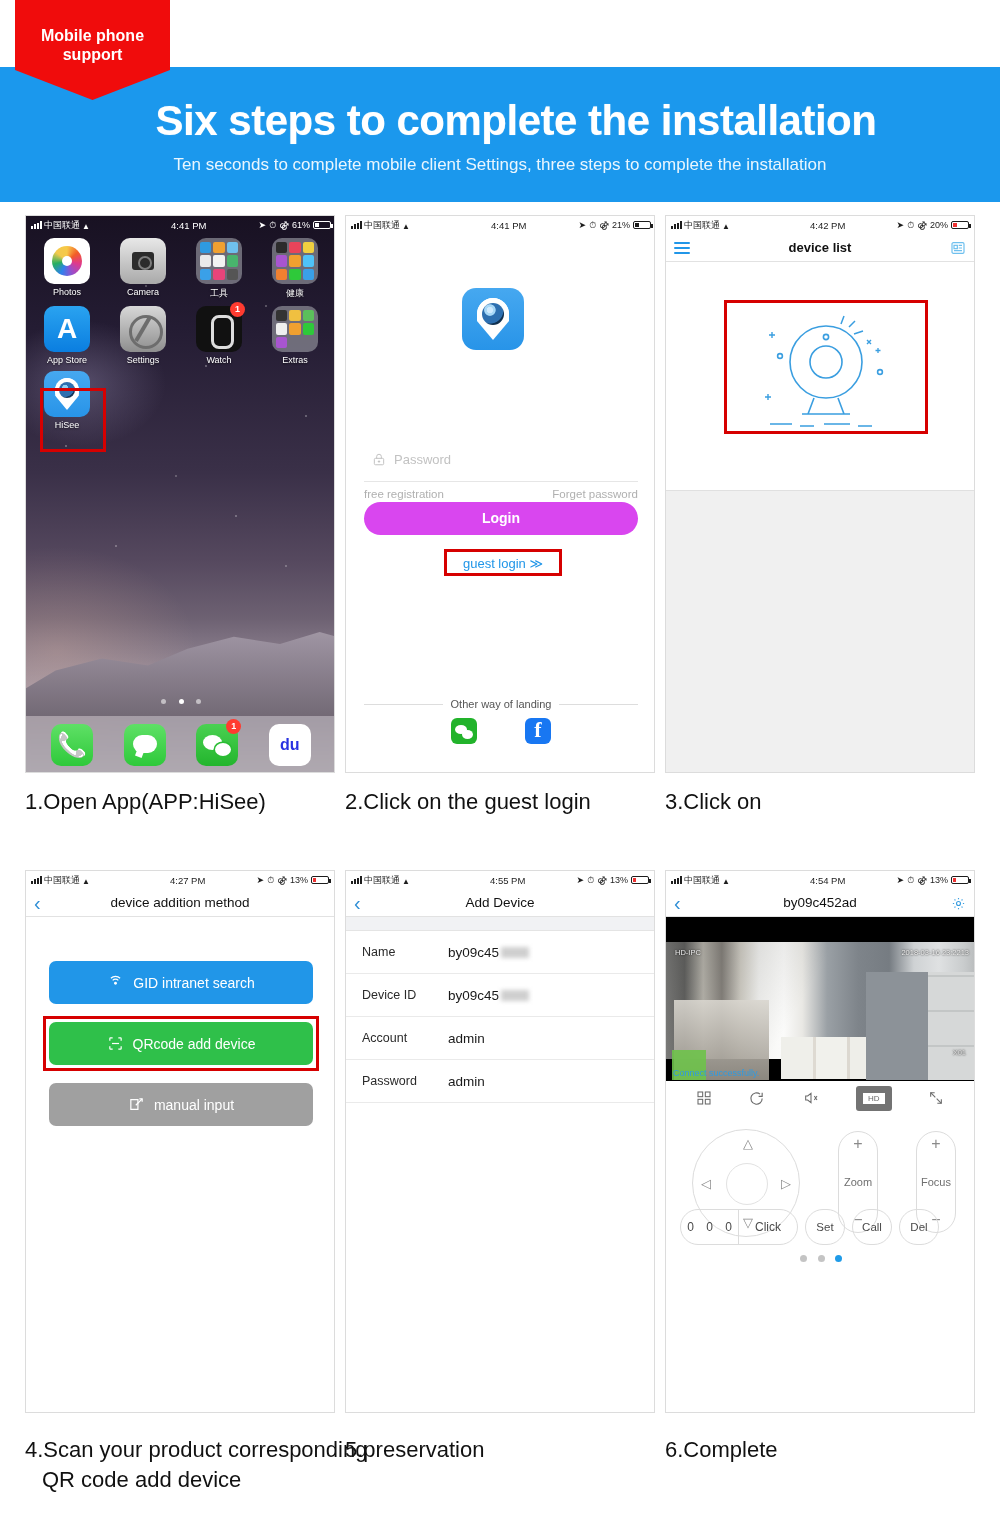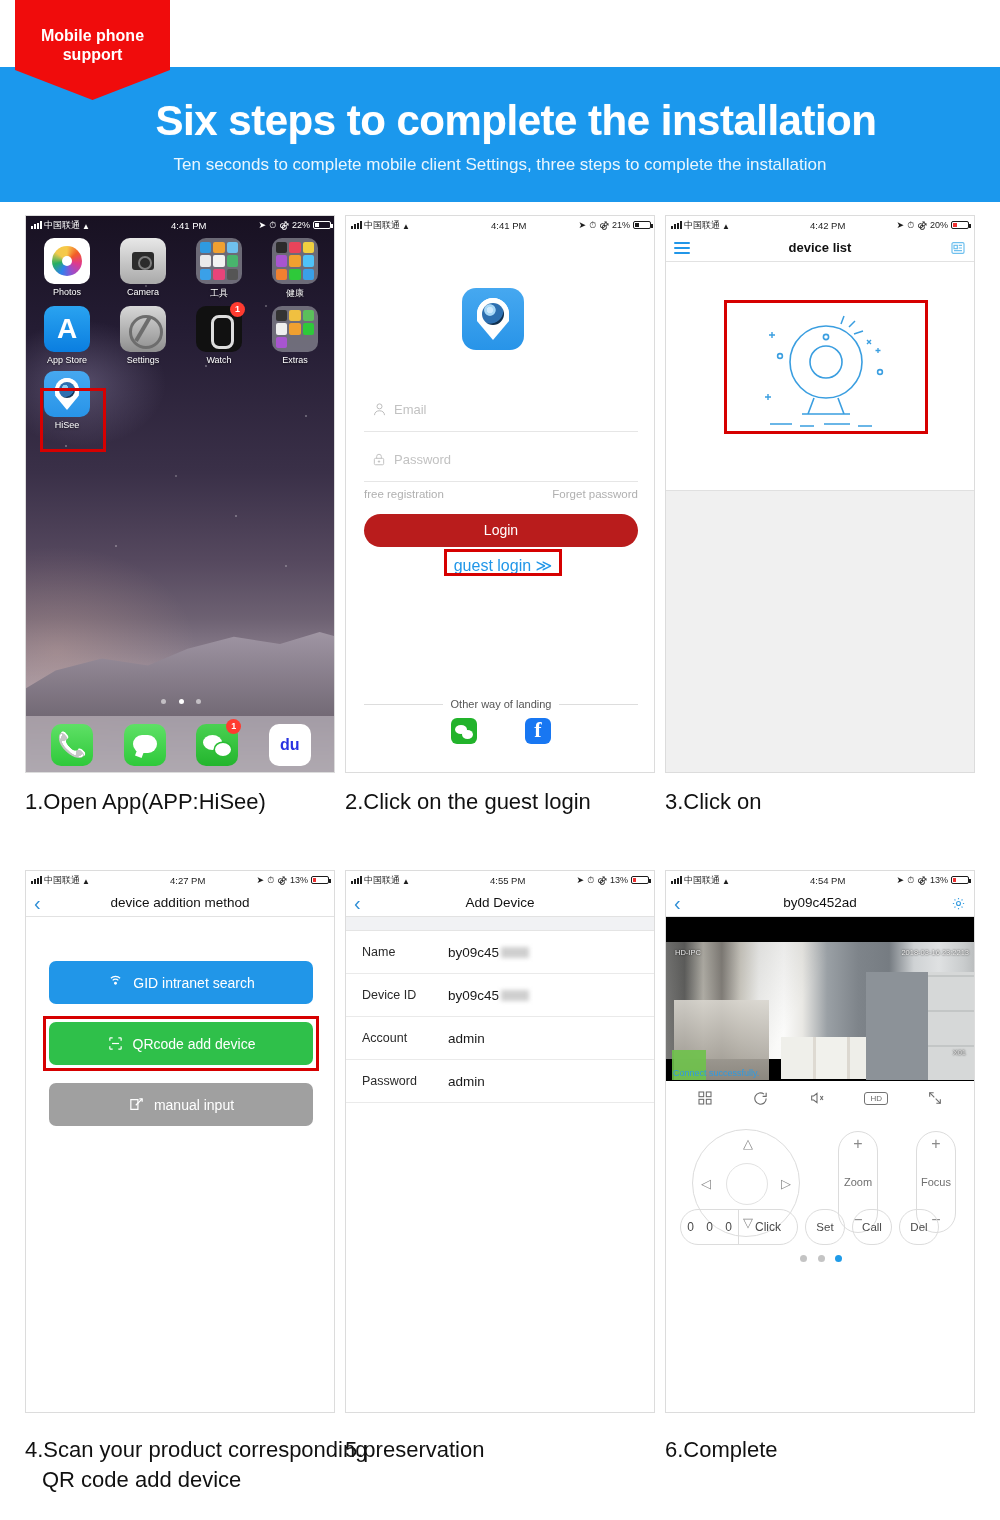--- a/index.html
+++ b/index.html
@@ -167,23 +167,23 @@
   .ll-pin { position:absolute; left:15px; top:10px; width:32px; height:42px; background:#fff;
             clip-path: polygon(50% 100%, 0 55%, 0 0, 100% 0, 100% 55%); border-radius:16px 16px 0 0;}
   .ll-pin2{ position:absolute; left:15px; top:10px; width:32px;height:32px;background:#fff;border-radius:50%;}
   .ll-pin3{ position:absolute; left:20px; top:15px; width:22px;height:22px;border-radius:50%;
             background: radial-gradient(circle at 36% 32%, #cfeaff 0 14%, #a8d8f7 16% 26%, #2d6fb0 30% 64%, #10304f 68% 100%);}
   .field { position:absolute; left:18px; width:274px; height:44px; border-bottom:1px solid #e6e6e6; display:flex; align-items:center; }
   .field .fi { width:30px; color:#b4b4b4; display:flex; align-items:center; justify-content:center; }
   .field .ft { color:#c2c2c2; font-size:13px; }
   .f1 { top: 172px; } .f2 { top: 222px; }
   .sub-row { position:absolute; left:18px; top:272px; width:274px; display:flex; justify-content:space-between; font-size:11.5px; color:#b0b0b0;}
-  .loginbtn { position:absolute; left:18px; top:298px; width:274px; height:33px; border-radius:17px;
-              background:#b91c1c; color:#fff; text-align:center; line-height:33px; font-size:14px;}
-  .guest { position:absolute; left:102px; top:340px; width:110px; text-align:center; color:#2196e8; font-size:16px; }
+  .loginbtn { position:absolute; left:18px; top:286px; width:274px; height:33px; border-radius:17px;
+              background:#d946ef; color:#fff; text-align:center; line-height:33px; font-size:14px;font-weight:bold;}
+  .guest { position:absolute; left:102px; top:340px; width:110px; text-align:center; color:#2196e8; font-size:13px; }
   .otherway { position:absolute; left:18px; top:482px; width:274px; display:flex; align-items:center; gap:8px; }
   .otherway .ln { flex:1; height:1px; background:#ddd; }
   .otherway .tx { font-size:11px; color:#555; white-space:nowrap; }
   .socials { position:absolute; left:18px; top:502px; width:274px; display:flex; justify-content:center; gap:48px;}
   .soc { width:26px;height:26px;border-radius:6px; position:relative;}
   .soc-wc{ background:#22b32b; }
   .soc-wc::after{content:""; position:absolute; left:4px;top:7px;width:12px;height:9px;background:#fff;border-radius:50%;}
   .soc-wc::before{content:""; position:absolute; left:11px;top:12px;width:11px;height:9px;background:#fff;border-radius:50%;z-index:2;}
   .soc-fb{ background:#1877f2; }
   .soc-fb::after{content:"f"; position:absolute; inset:0; color:#fff; font-size:22px; font-weight:bold; text-align:center; line-height:24px; font-family:"Liberation Serif", serif;}
@@ -309,21 +309,21 @@
                     <i></i>
                   </span>
                 <span>中国联通</span>
                 <span class="wifi"></span>
               </div>
               <div class="sb-mid">4:41 PM</div>
               <div class="sb-right">
                 <span>➤</span>
                 <span>⏱</span>
                 <span>⚣</span>
-                <span>22%</span>
+                <span>61%</span>
                 <span class="batt">
                     <i style="width:4px;background:#fff"></i>
                   </span>
               </div>
             </div>
 
             <div class="icons-grid">
               <div class="irow">
                 <div class="app">
                   <div class="appicon ic-photos"></div>
@@ -456,29 +456,20 @@
                   </span>
               </div>
             </div>
 
             <div class="login-logo">
               <span class="ll-pin"></span>
                 <span class="ll-pin2"></span>
                 <span class="ll-pin3"></span>
             </div>
 
-            <div class="field f1">
-              <span class="fi">
-                <svg class="svgi" width="15" height="15" viewBox="0 0 24 24" fill="none" stroke="#bdbdbd" stroke-width="1.6">
-                  <circle cx="12" cy="7" r="4"></circle>
-                    <path d="M4 21c0-4.5 3.6-7 8-7s8 2.5 8 7"></path>
-                </svg>
-              </span>
-              <span class="ft">Email</span>
-            </div>
             <div class="field f2">
               <span class="fi">
                 <svg class="svgi" width="14" height="15" viewBox="0 0 24 24" fill="none" stroke="#bdbdbd" stroke-width="1.6">
                   <rect x="4" y="10" width="16" height="11" rx="2"></rect>
                     <path d="M8 10V7a4 4 0 018 0v3"></path>
                     <circle cx="12" cy="15.5" r="1.2" fill="#bdbdbd"></circle>
                 </svg>
               </span>
               <span class="ft">Password</span>
             </div>
@@ -775,21 +766,21 @@
                 <path d="M20 12a8 8 0 11-3-6.2"></path>
                   <path d="M20 4v5h-5"></path>
               </svg>
             </span>
             <span>
               <svg class="svgi" width="18" height="16" viewBox="0 0 24 24" fill="none" stroke="#6b6b6b" stroke-width="1.6">
                 <path d="M4 9h3l5-4v14l-5-4H4z"></path>
                   <path d="M17 9l4 6M21 9l-4 6"></path>
               </svg>
             </span>
-            <span style="border:1px solid #737373;border-radius:3px;font-size:8px;padding:1px 5px;color:#6b6b6b;">HD</span>
+            <span style="border:7px solid #737373;border-radius:3px;font-size:8px;padding:1px 5px;color:#6b6b6b;">HD</span>
             <span>
               <svg class="svgi" width="16" height="16" viewBox="0 0 24 24" fill="none" stroke="#6b6b6b" stroke-width="1.6">
                 <path d="M10 4H4v6"></path>
                   <path d="M4 4l7 7"></path>
                   <path d="M14 20h6v-6"></path>
                   <path d="M20 20l-7-7"></path>
               </svg>
             </span>
           </div>
 

